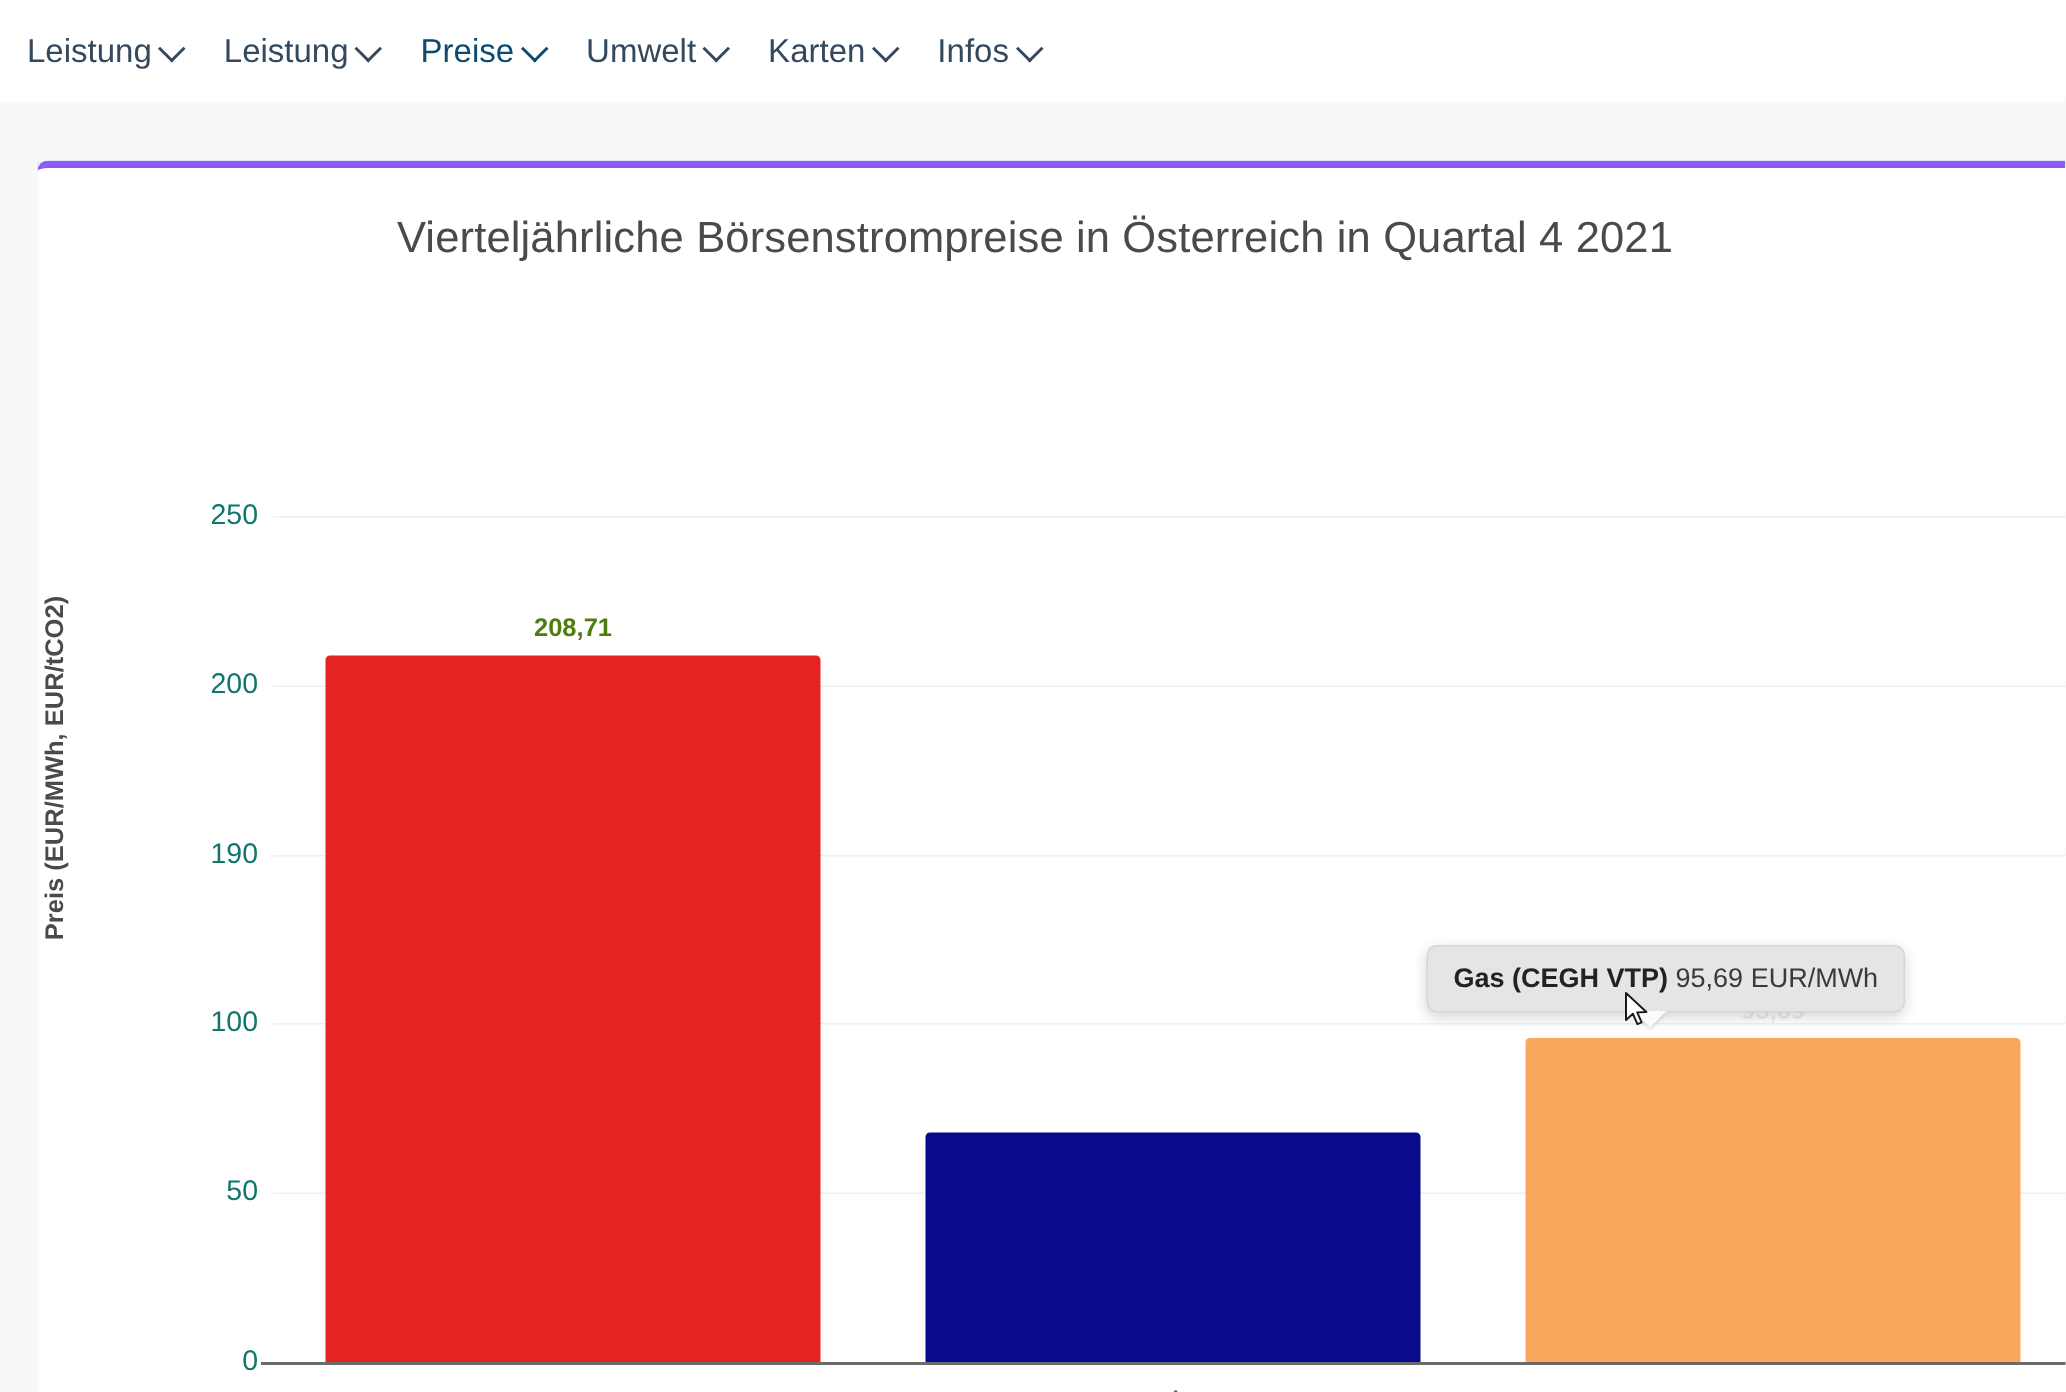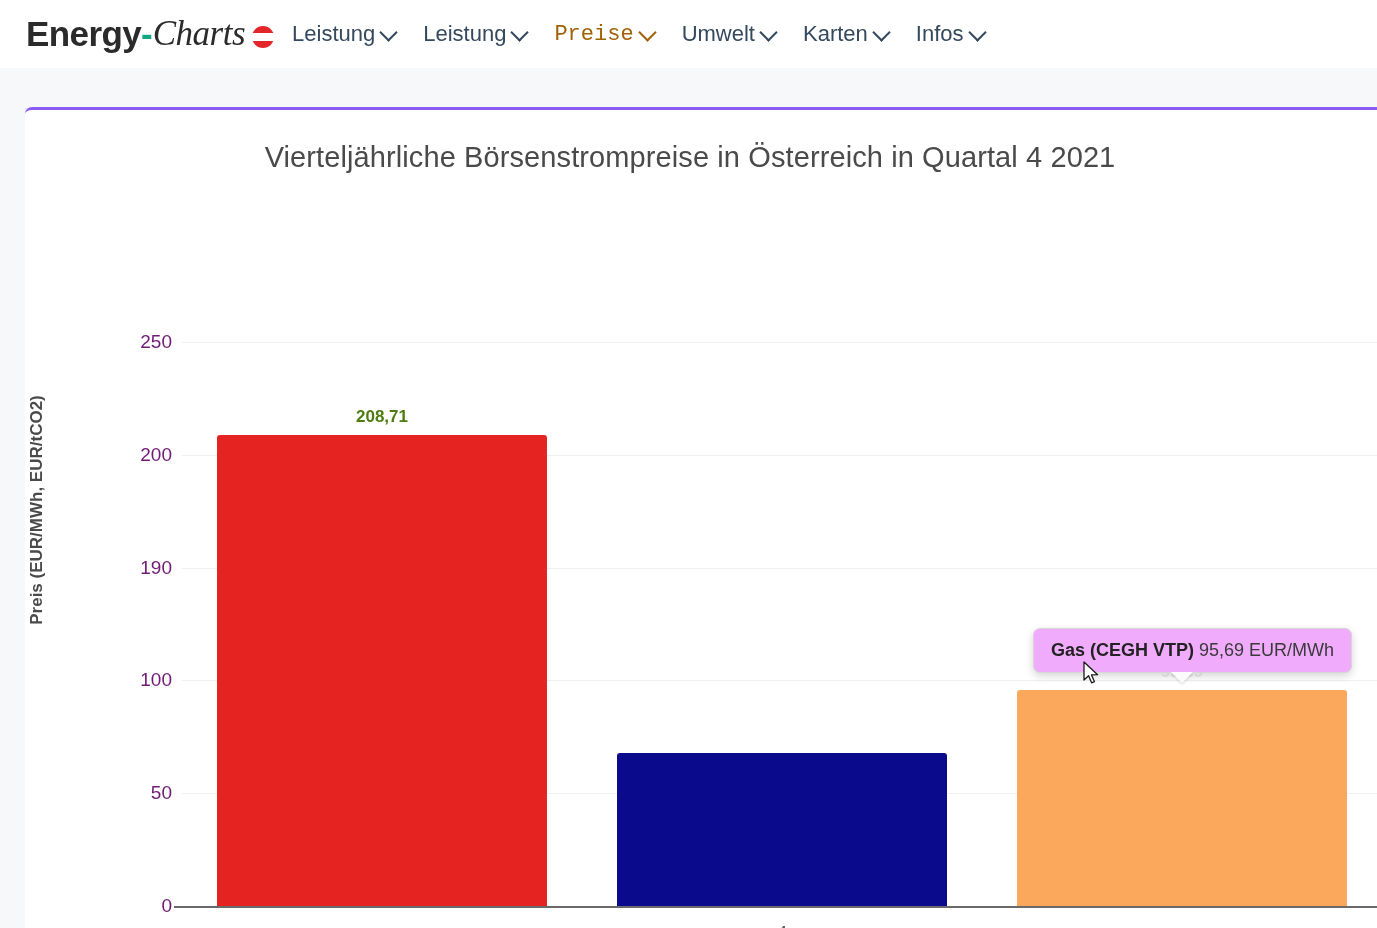--- a/index.html
+++ b/index.html
@@ -42,21 +42,21 @@
       #e4252a 66%, #e4252a 100%);
     display: inline-block;
   }
   .navlinks { display: flex; align-items: center; margin-left: 18px; }
   .navitem {
     display: flex; align-items: center;
     font-size: 22px; color: #34495e;
     margin-right: 28px; cursor: pointer;
     white-space: nowrap;
   }
-  .navitem.active { color: #a16207; font-family: Liberation Mono, monospace; }
+  .navitem.active { color: #0c4a6e; }
   .chev {
     display: inline-block; width: 11px; height: 11px;
     margin-left: 7px; margin-top: -4px;
     border-right: 2.4px solid currentColor;
     border-bottom: 2.4px solid currentColor;
     transform: rotate(45deg);
   }
 
   
   .strip {
@@ -66,21 +66,21 @@
   }
   .sidegutter {
     position: absolute; left: 0; top: 108px; width: 25px; height: 820px;
     background: #f6f8fa;
     border-right: 1px solid #e3e6ea;
   }
   .card {
     position: absolute; left: 25px; top: 107px;
     width: 1352px; height: 821px;
     background: #ffffff;
-    border-top: 3px solid #8b5cf6;
+    border-top: 5px solid #8b5cf6;
     border-top-left-radius: 7px;
     box-sizing: border-box;
   }
 
   
   .chart-title {
     position: absolute; left: 0; top: 31px; width: 1330px;
     text-align: center;
     font-size: 29px; color: #4a4a4a; font-weight: normal;
     letter-spacing: 0.1px;
@@ -95,21 +95,21 @@
     position: absolute; left: 0; width: 1200px; height: 1px;
     background: #eef0f1;
   }
   .baseline {
     position: absolute; left: -8px; top: 564px; width: 1208px; height: 2px;
     background: #6a6a6a;
   }
 
   .ytick {
     position: absolute; right: 0; width: 60px; text-align: right;
-    font-size: 19px; color: #701a75;
+    font-size: 19px; color: #0f766e;
     transform: translateY(-11px);
   }
   .ytickwrap { position: absolute; left: 87px; top: 232px; width: 60px; }
 
   .ylabel {
     position: absolute;
     left: -198px; top: 390px;
     width: 420px; text-align: center;
     font-size: 17px; font-weight: bold; color: #4a4a4a;
     transform: rotate(-90deg);
@@ -124,22 +124,22 @@
   }
   .bar-label.ghost { color: #ededed; font-weight: bold; }
 
   .xtick {
     position: absolute; top: 812px; width: 1200px; left: 157px;
     text-align: center; font-size: 19px; color: #5c5c5c;
   }
 
   
   .tooltip {
-    position: absolute; left: 1008px; top: 518px;
-    background: #f0abfc;
+    position: absolute; left: 926px; top: 518px;
+    background: #e5e5e5;
     border: 1px solid #d6d6d6;
     border-radius: 7px;
     padding: 11px 17px;
     font-size: 18px; color: #3a3a3a;
     box-shadow: 0 3px 9px rgba(0,0,0,0.17);
     white-space: nowrap;
     z-index: 40;
   }
   .tooltip b { font-weight: bold; color: #222; }
   .tooltip .arrow {
@@ -156,26 +156,20 @@
     position: absolute; left: 1083px; top: 661px;
     width: 17px; height: 25px; z-index: 60; pointer-events: none;
   }
 </style>
 </head>
 <body>
 
 <div id="root">
 
   <div class="navbar">
-    <div class="brand">
-      <span class="brand-energy">Energy</span>
-        <span class="brand-dash">-</span>
-        <span class="brand-charts">Charts</span>
-      <span class="brand-flag"></span>
-    </div>
     <div class="navlinks">
       <div class="navitem">
         <span>Leistung</span>
         <span class="chev"></span>
       </div>
       <div class="navitem">
         <span>Leistung</span>
         <span class="chev"></span>
       </div>
       <div class="navitem active">

